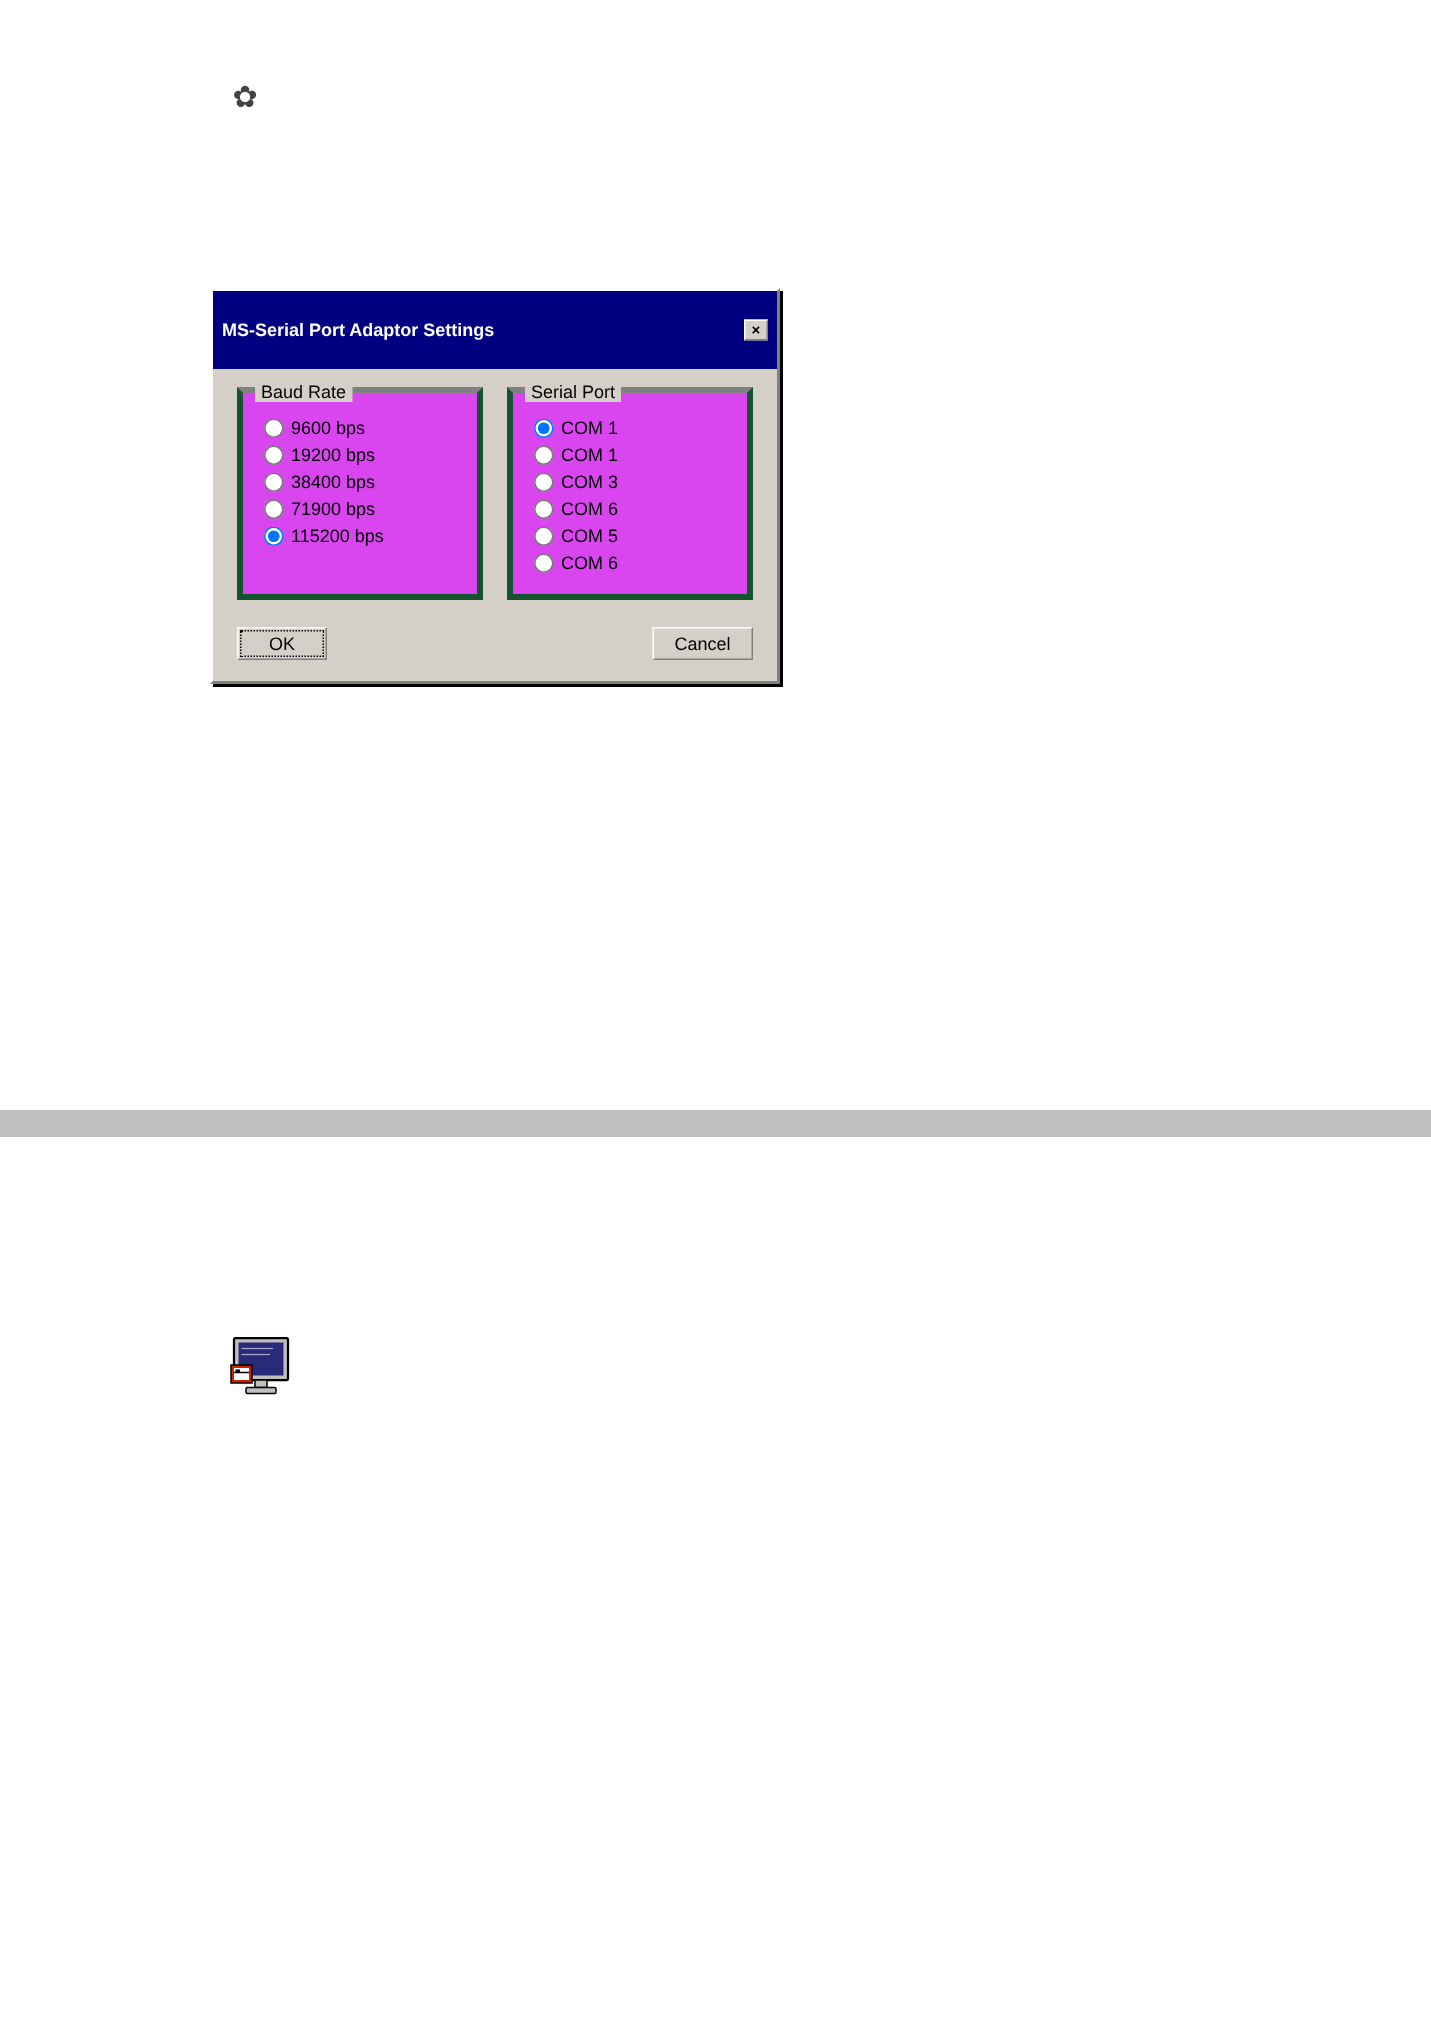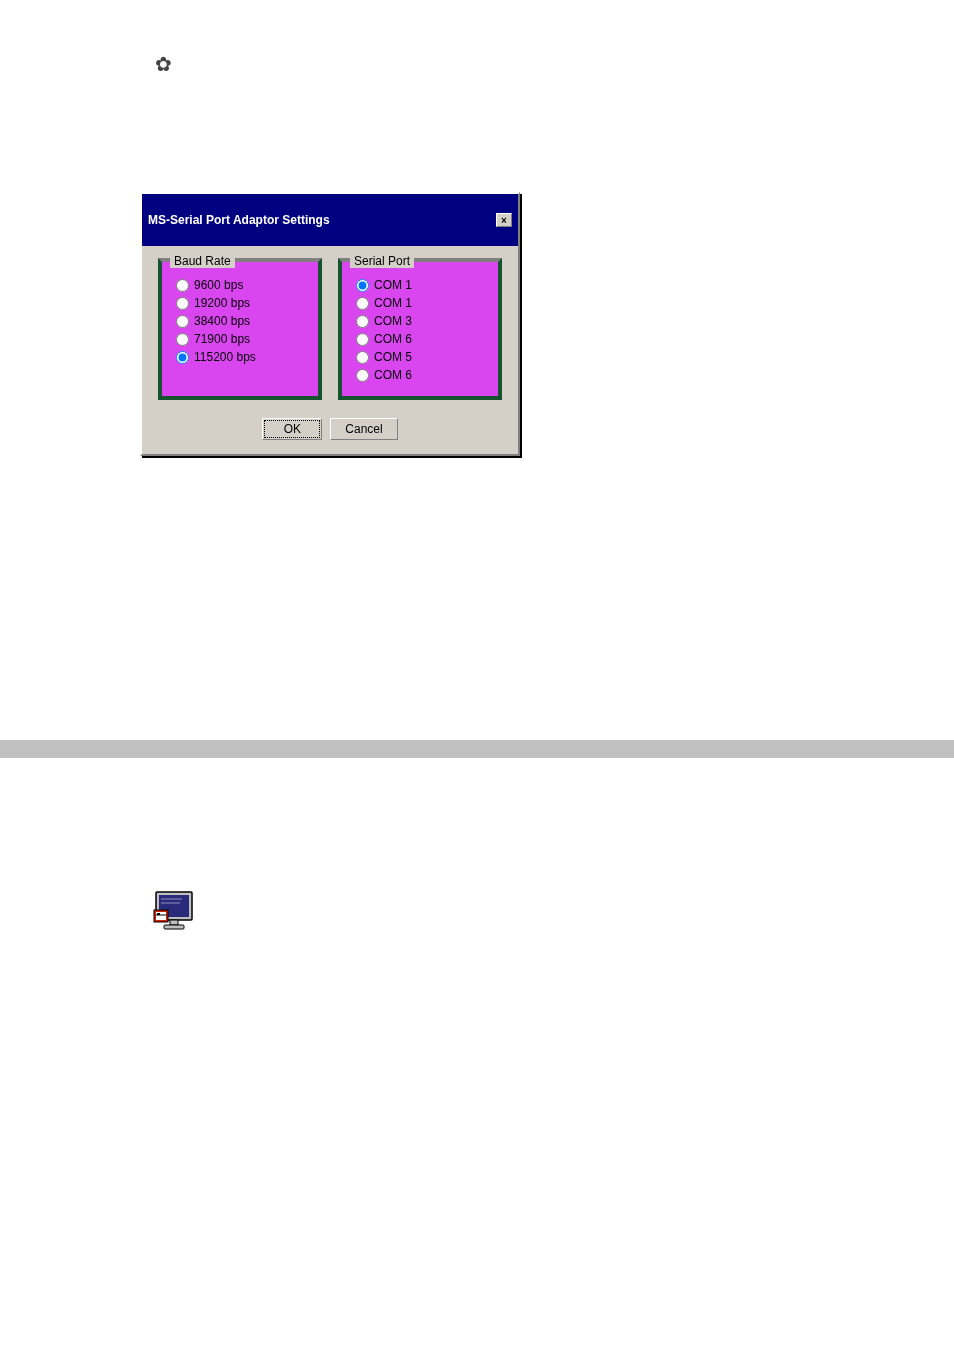--- a/index.html
+++ b/index.html
@@ -105,21 +105,21 @@
       font-size: 12px;
     }
 
     .radio-row input[type="radio"] {
       margin: 0;
       cursor: pointer;
     }
 
     .dialog-footer {
       display: flex;
-      justify-content: center;
+      justify-content: space-between;
       gap: 8px;
       padding-top: 4px;
     }
 
     .btn-ok {
       background: #d4d0c8;
       border: 1px solid;
       border-top-color: #ffffff;
       border-left-color: #ffffff;
       border-right-color: #808080;

